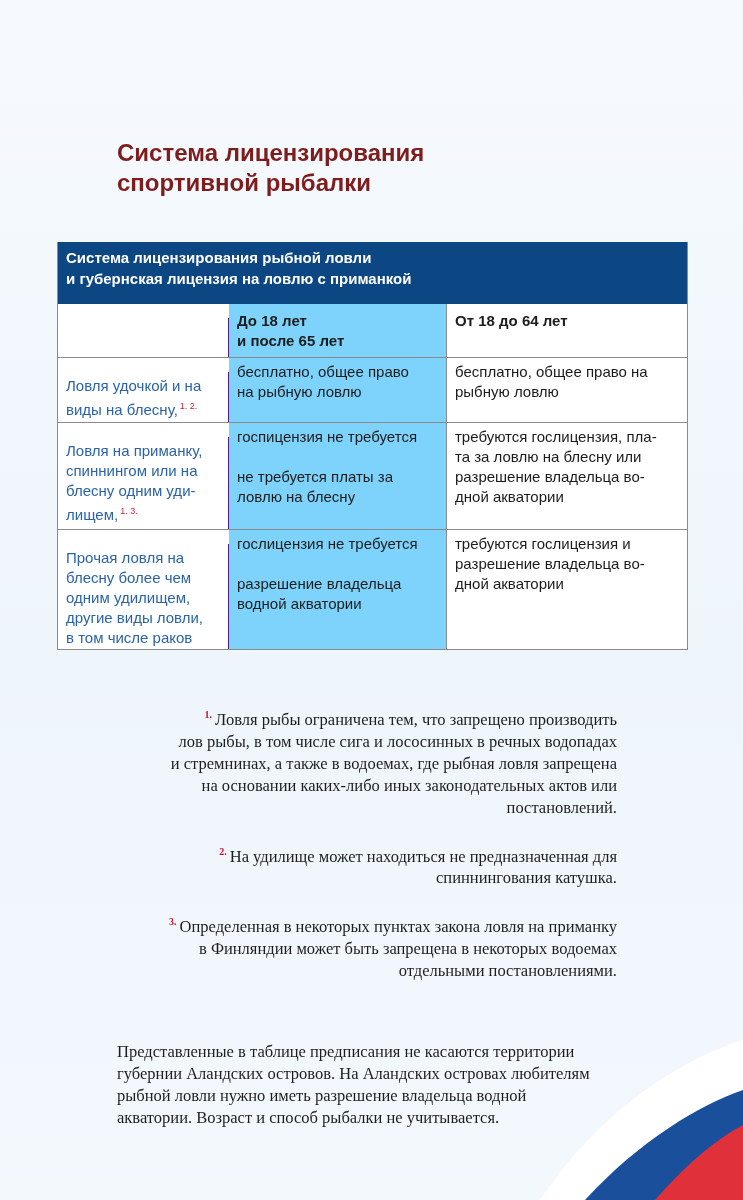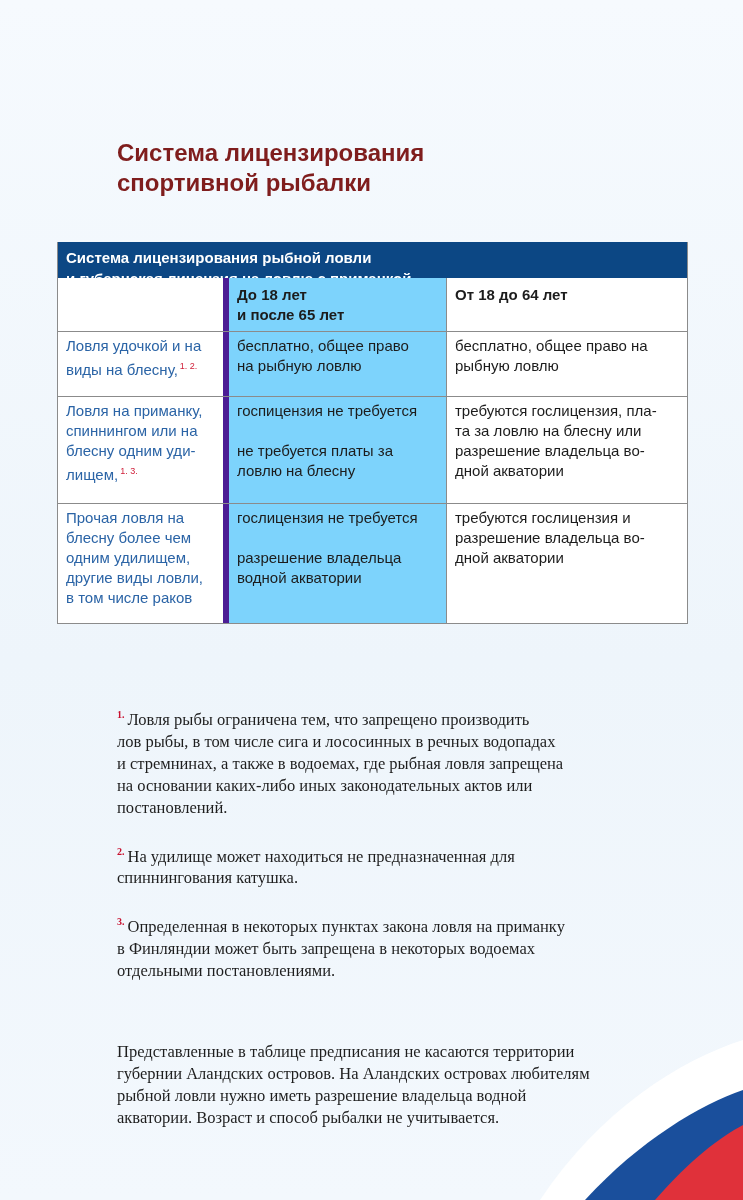--- a/index.html
+++ b/index.html
@@ -16,43 +16,43 @@
   }
   .page-title span { display: block; }
   .table {
     position: absolute; left: 57px; top: 242px; width: 629px;
     border: 1px solid #8b8b8b; border-top: none;
     background: #ffffff;
   }
   .table-header {
     background: #0c4784; color: #ffffff;
     font-weight: bold; font-size: 15px; line-height: 21px;
-    padding: 5px 8px 0 8px; height: 36px; box-sizing: border-box;
+    padding: 5px 8px 0 8px; height: 62px; box-sizing: border-box;
   }
   .table-header span { display: block; }
   .row { display: flex; border-top: 1px solid #8b8b8b; box-sizing: border-box; }
   .cell { box-sizing: border-box; padding: 4px 8px 0 8px; font-size: 15px; line-height: 20px; color: #1c1c1c; }
-  .c1 { width: 171px; border-right: 6px solid #4c1d95; color: #2b64a6; }
+  .c1 { width: 171px; border-right: 1px solid #4c1d95; color: #2b64a6; margin-top: 14px; }
   .c2 { width: 218px; border-right: 1px solid #8b8b8b; background: #7dd3fc; }
   .c3 { flex: 1; }
   .head-row .cell { font-weight: bold; padding-top: 7px; color: #1c1c1c; }
   .row.r0 { height: 53px; border-top: none; }
   .row.r1 { height: 65px; }
   .row.r2 { height: 107px; }
   .row.r3 { height: 120px; }
   .sup { color: #d0203a; font-size: 9px; vertical-align: super; margin-left: 2px; }
   .gap { display: block; height: 20px; }
   .line { display: block; }
   .notes {
     position: absolute; left: 117px; top: 704px; width: 500px;
     font-family: "Liberation Serif", serif; font-size: 16.5px; line-height: 22px; color: #1e1e1e;
   }
   .note { margin-bottom: 22px; }
   .note .num { color: #c8102e; font-weight: bold; font-size: 10px; vertical-align: super; margin-right: 3px; }
-  .note .line { display: block; }
+  .note .line { display: block; text-align: right; }
   .disclaimer {
     position: absolute; left: 117px; top: 1028px; width: 520px;
     font-family: Liberation Serif, serif; font-size: 16.5px; line-height: 22px; color: #1e1e1e; margin-top: 13px;
   }
   .disclaimer .line { display: block; }
   .flag { position: absolute; left: 0; top: 0; width: 743px; height: 1200px; pointer-events: none; }
 </style>
 </head>
 <body>
 

